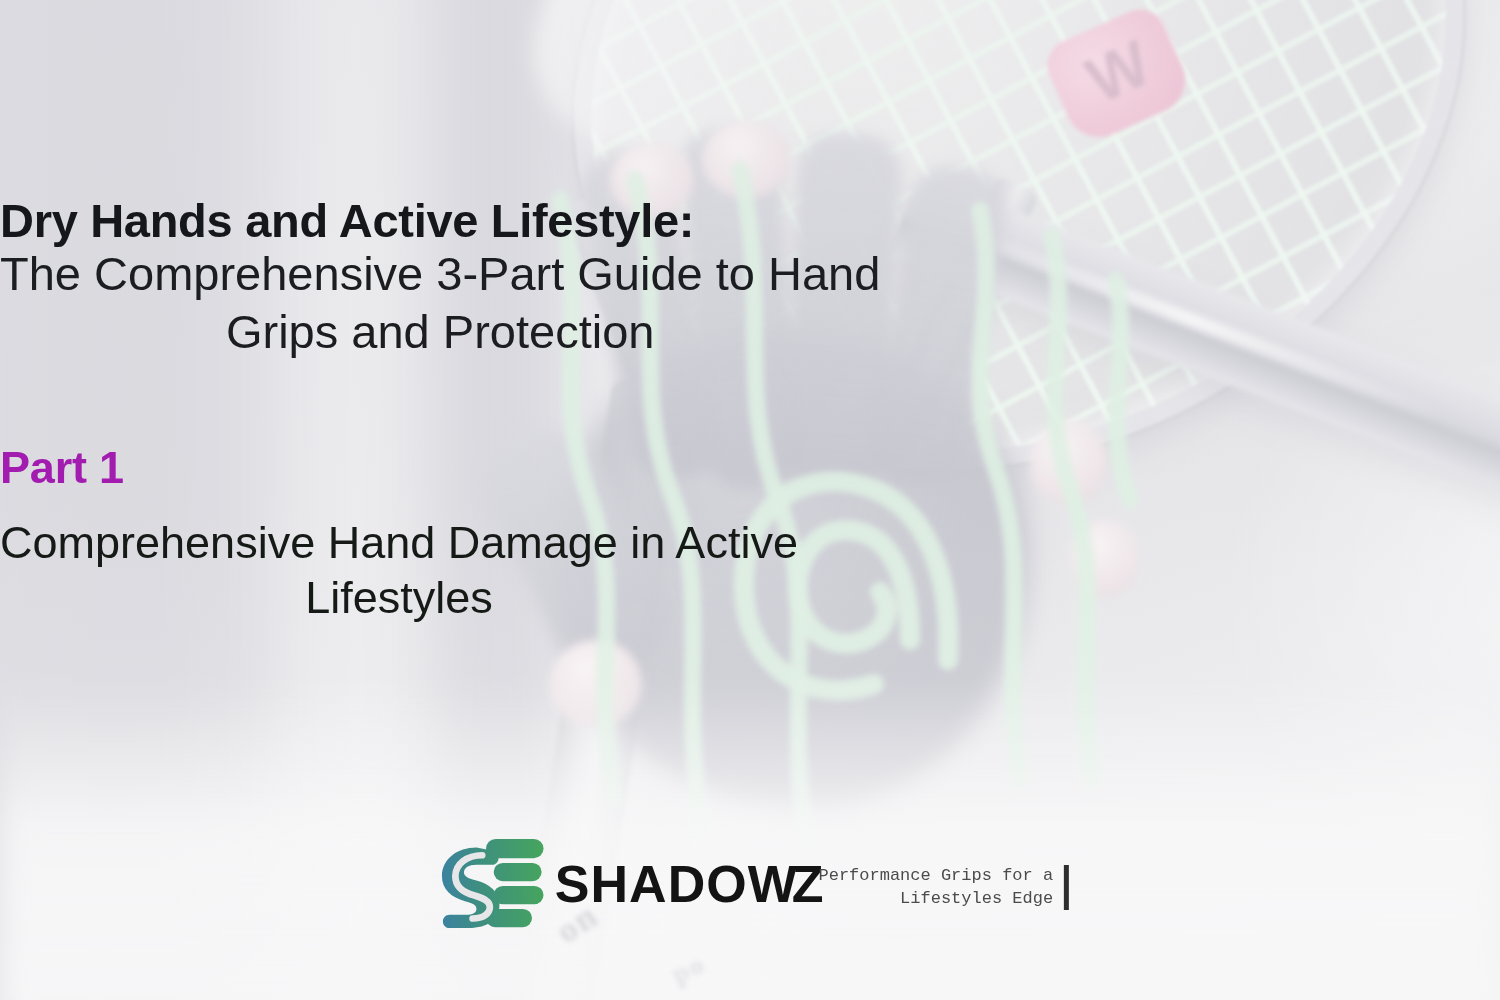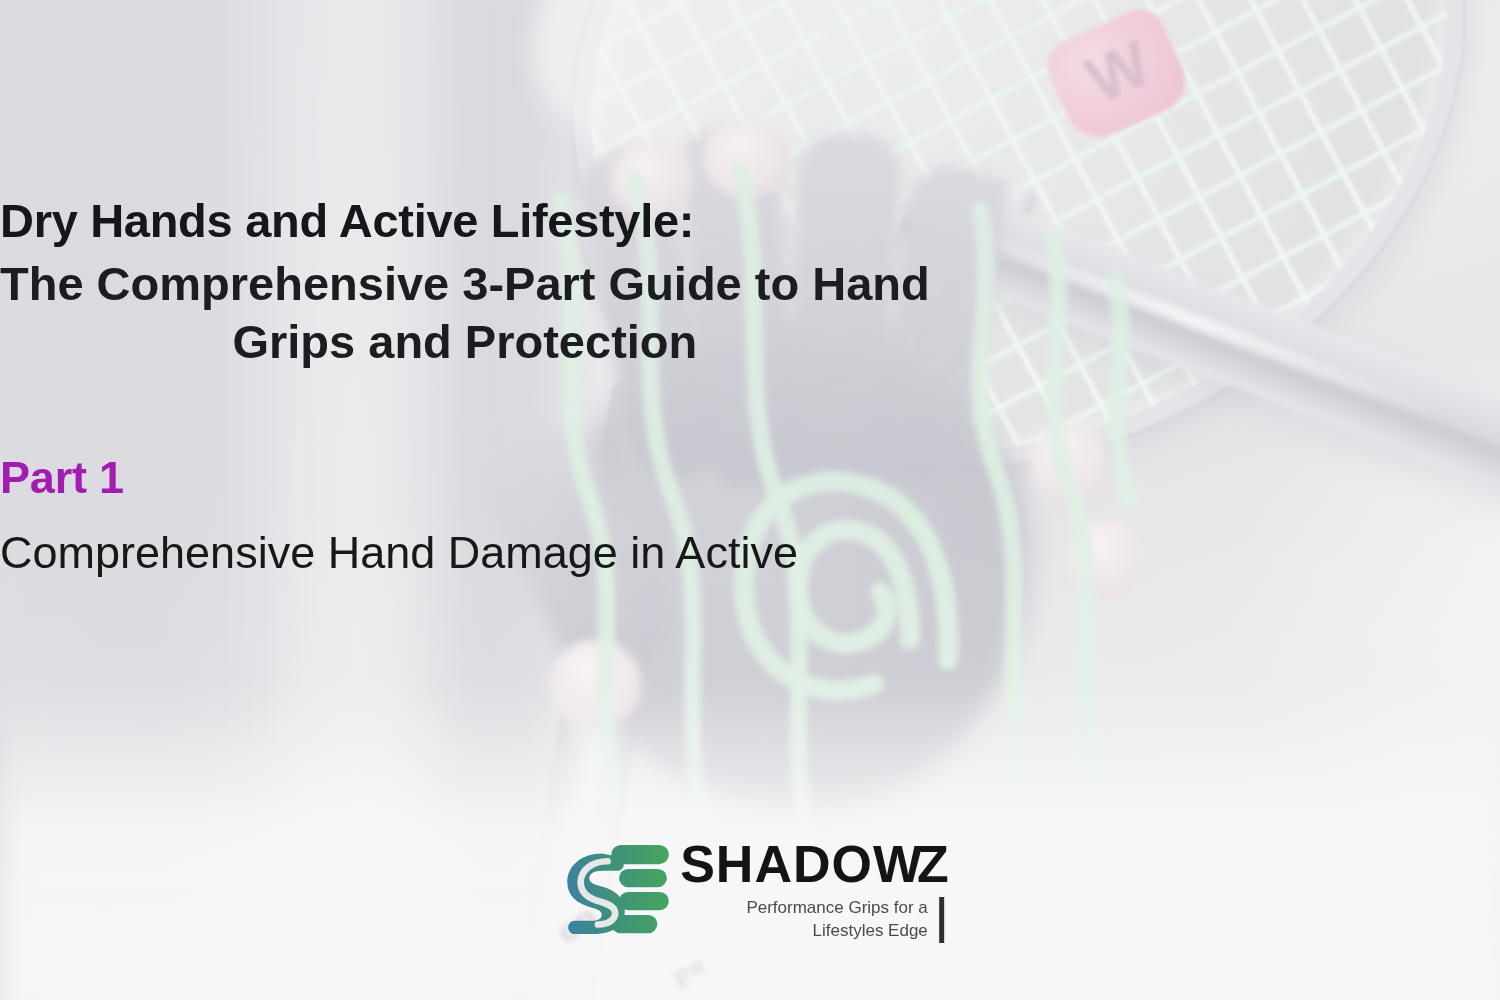--- a/index.html
+++ b/index.html
@@ -229,23 +229,22 @@
   }
   .headline{
     font-size:47px;
     font-weight:700;
     color:#15171a;
     letter-spacing:-0.3px;
     line-height:1.05;
     text-align:center;
   }
   .subhead{
-    margin-top:10px;
     font-size:47px;
-    font-weight:700;
+    font-weight:400;
     color:#1b1d20;
     line-height:1.22;
     text-align:center;
     max-width:1320px;
   }
   .part-label{
     margin-top:82px;
     font-size:45px;
     font-weight:700;
     color:#a21caf;
@@ -264,33 +263,34 @@
 
   
   .logo{
     position:absolute;
     left:50%; transform:translateX(-50%);
     top:838px;
     display:flex; align-items:center;
   }
   .logo-mark{ width:118px; height:92px; flex:0 0 auto; margin-right:6px; }
   .logo-mark svg{ width:100%; height:100%; display:block; }
-  .logo-text{ display:flex; flex-direction:column; }
+  .logo-text{ display:flex; flex-direction:row;align-items:center; }
   .brand{
     font-size:52px;
     font-weight:700;
     letter-spacing:1px;
     color:#141414;
     line-height:1;
     font-family:"Liberation Sans", sans-serif;
   }
   .brand .wz{ letter-spacing:-5px; }
   .tagline-wrap{
     display:flex; align-items:stretch; justify-content:flex-end;
     margin-top:7px;
+    font-family:Liberation Mono, monospace;
   }
   .tagline{
     font-size:17px;
     color:#4b4b4b;
     line-height:1.35;
     text-align:right;
     font-weight:400;
   }
   .tag-bar{
     width:5px;
@@ -367,20 +367,21 @@
 <div id="content">
   <div class="headline">Dry Hands and Active Lifestyle:</div>
   <div class="subhead">
     <div>The Comprehensive 3-Part Guide to Hand</div>
     <div>Grips and Protection</div>
   </div>
 
   <div class="part-label">Part 1</div>
   <div class="part-title">
     <div>Comprehensive Hand Damage in Active</div>
+    <div>Lifestyles</div>
   </div>
 </div>
 
 <div class="logo">
   <div class="logo-mark">
     <svg viewBox="0 0 120 96" fill="none">
       <defs>
         <linearGradient id="lg" x1="0" y1="50" x2="120" y2="46" gradientUnits="userSpaceOnUse">
           <stop offset="0" stop-color="#3a7fa8"></stop>
           <stop offset="0.42" stop-color="#3e8f7f"></stop>

